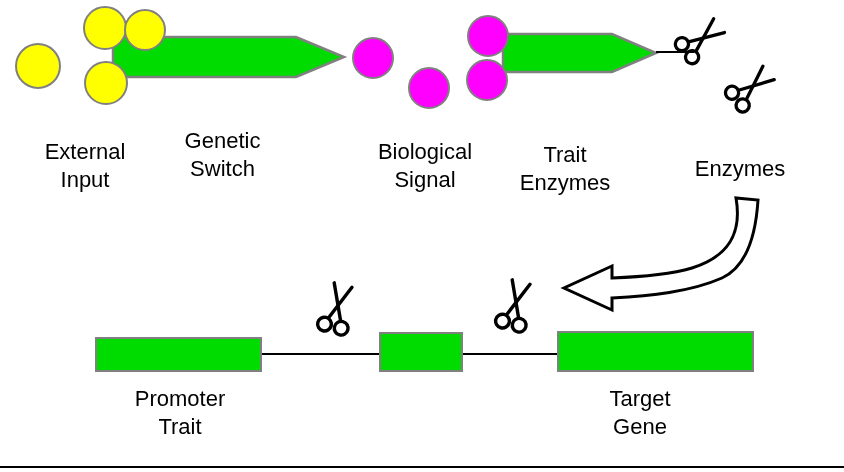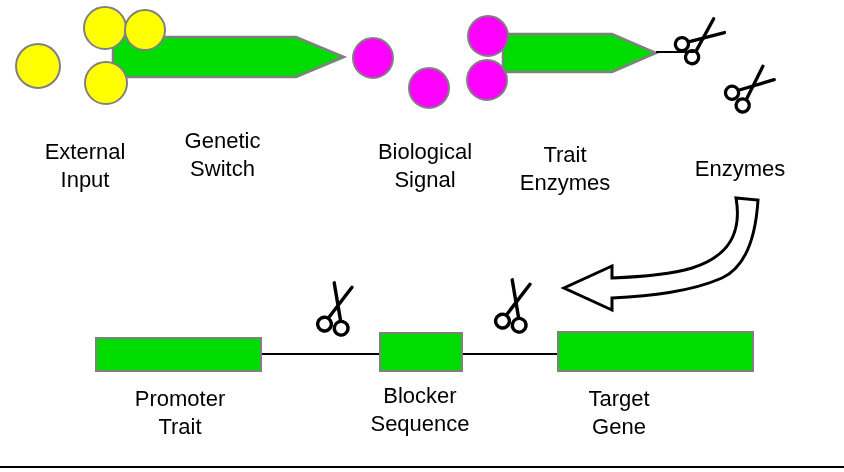--- a/index.html
+++ b/index.html
@@ -114,20 +114,18 @@
   </svg>
   <svg class="scissors abs" style="left:492px;top:279px;transform:rotate(14deg)" width="46" height="55" viewBox="0 0 40 48">
     <line x1="12" y1="2" x2="25.5" y2="33"></line>
     <line x1="28" y1="2" x2="14.5" y2="33"></line>
     <circle cx="27.5" cy="39" r="6"></circle>
     <circle cx="12.5" cy="39" r="6"></circle>
   </svg>
 
   <div class="label" style="left:110px;top:385px;width:140px">Promoter
 Trait</div>
-  <div class="label" style="left:345px;top:382px;width:150px">Blocker
-Sequence</div>
-  <div class="label" style="left:544px;top:385px;width:150px">Target
+  <div class="label" style="left:565px;top:385px;width:150px">Target
 Gene</div>
 
   <div class="hline" style="left:0;top:466px;width:844px"></div>
 
 </div>
 
 </body></html>

